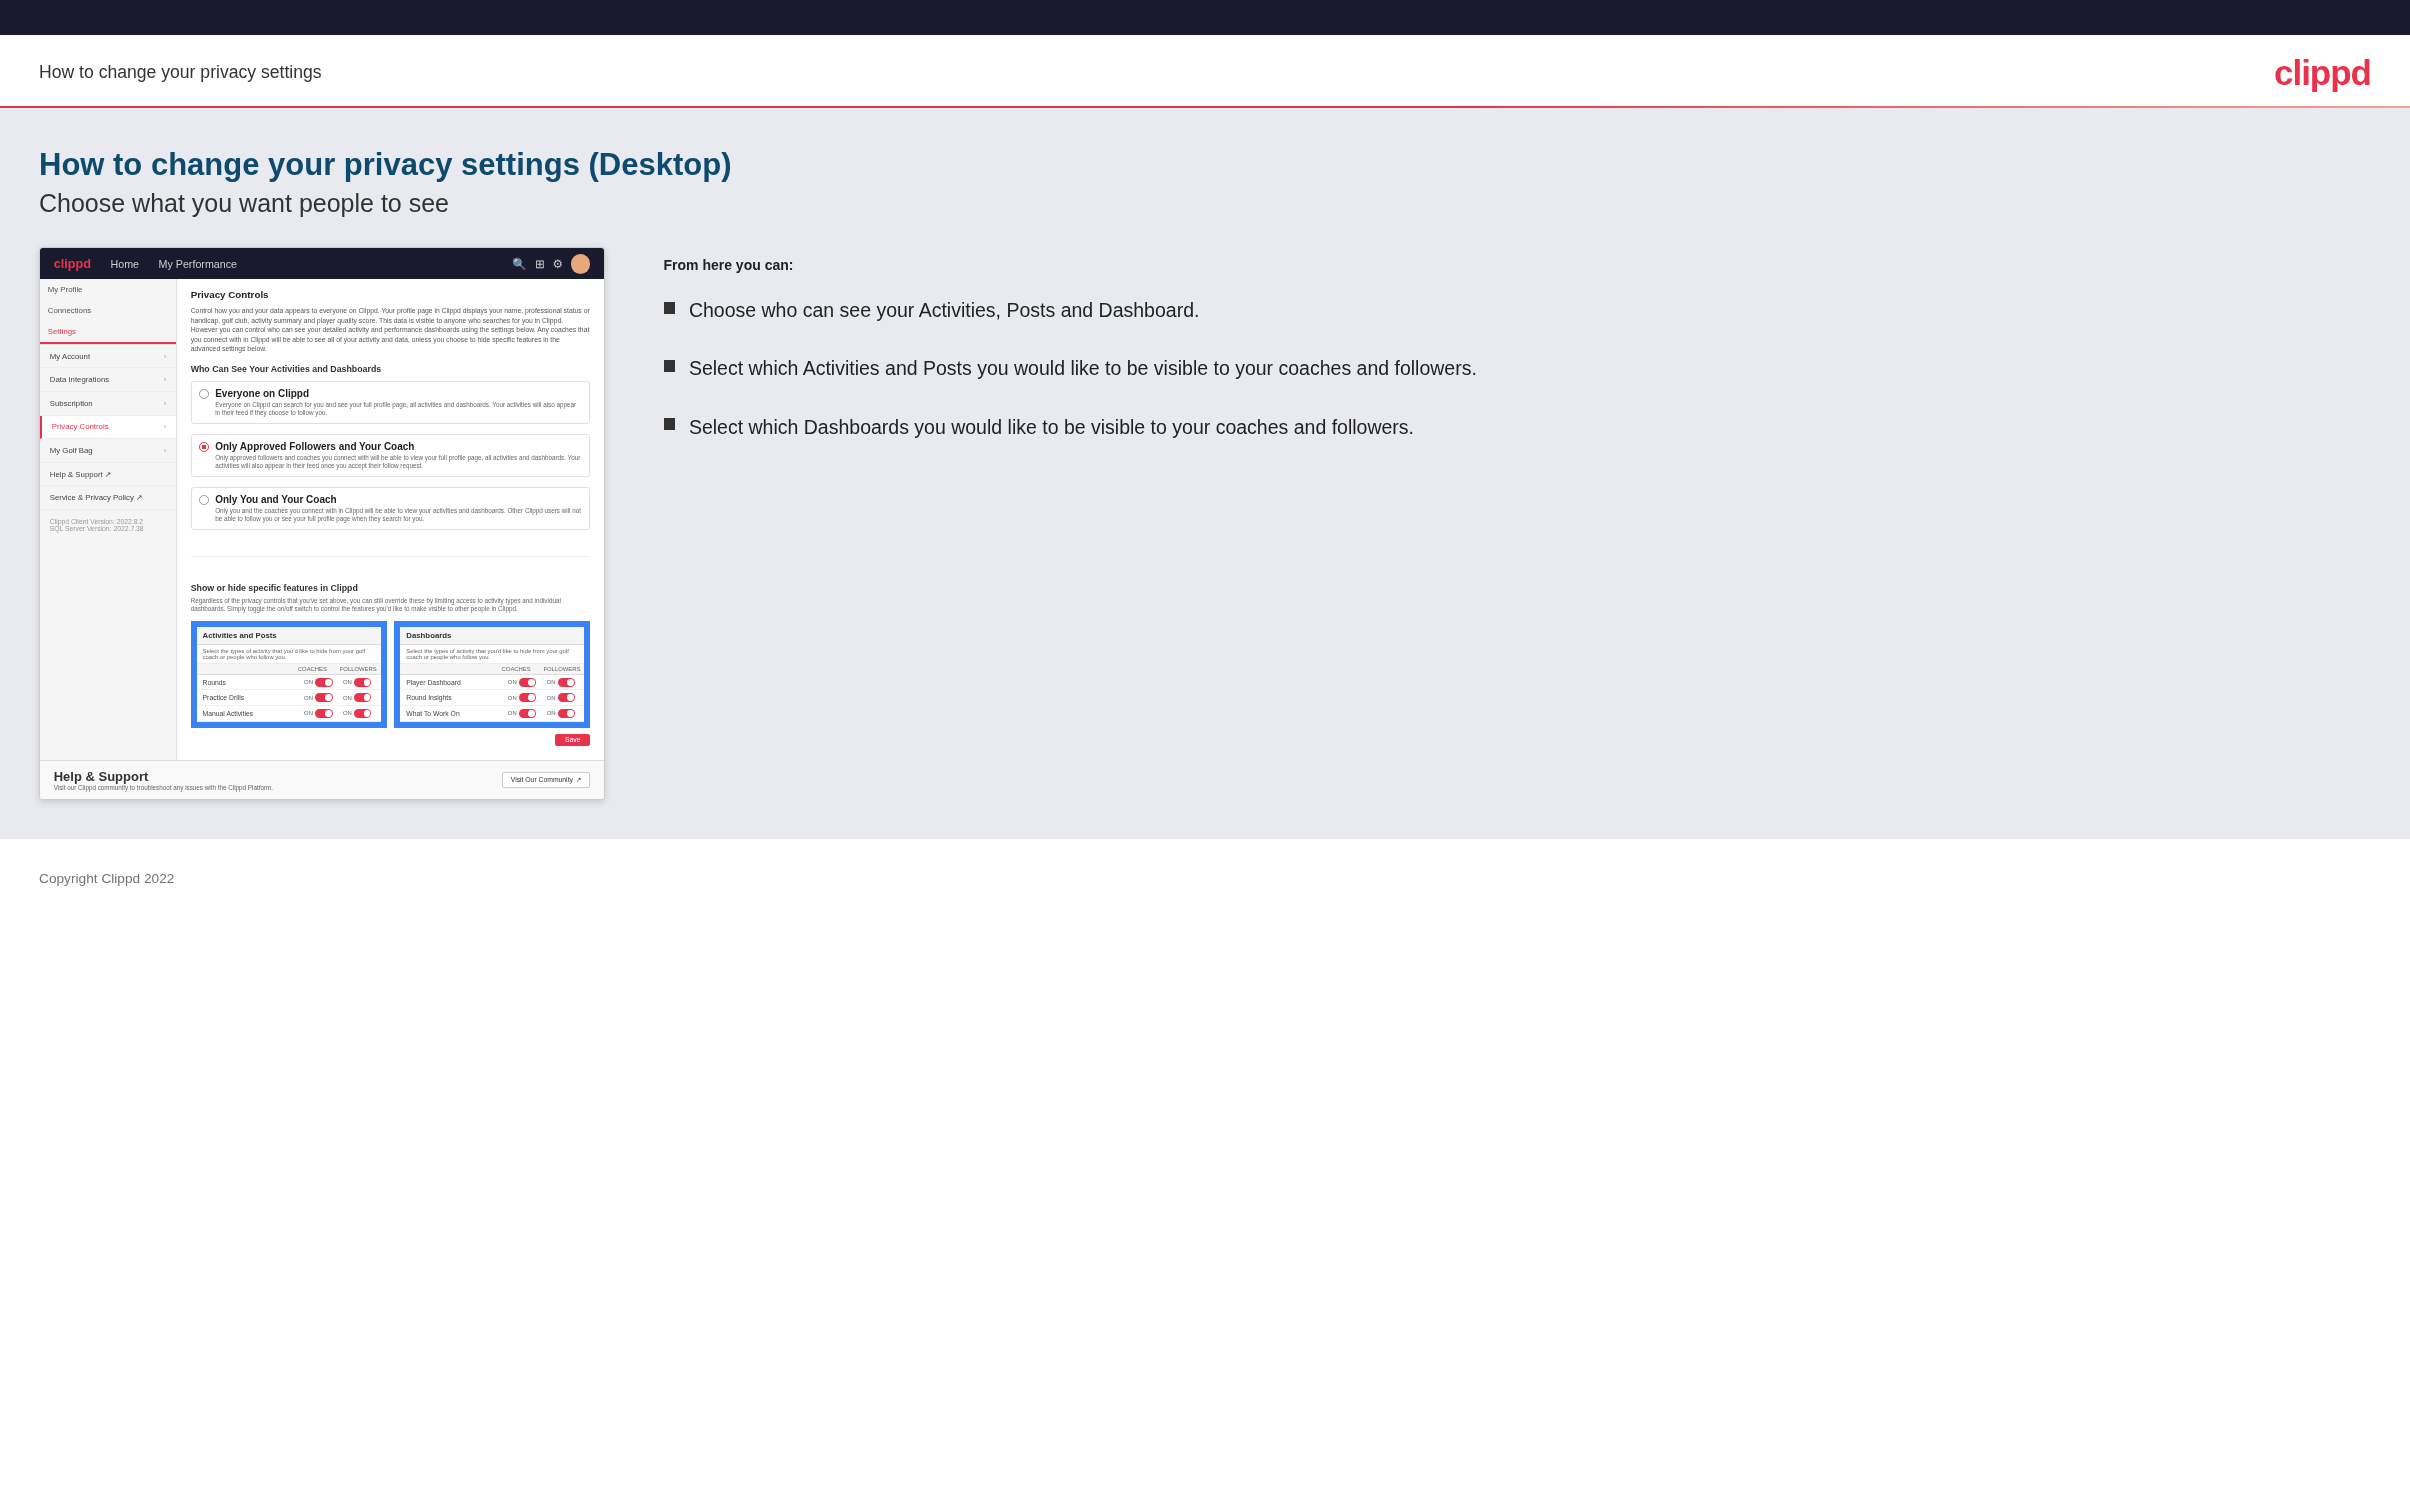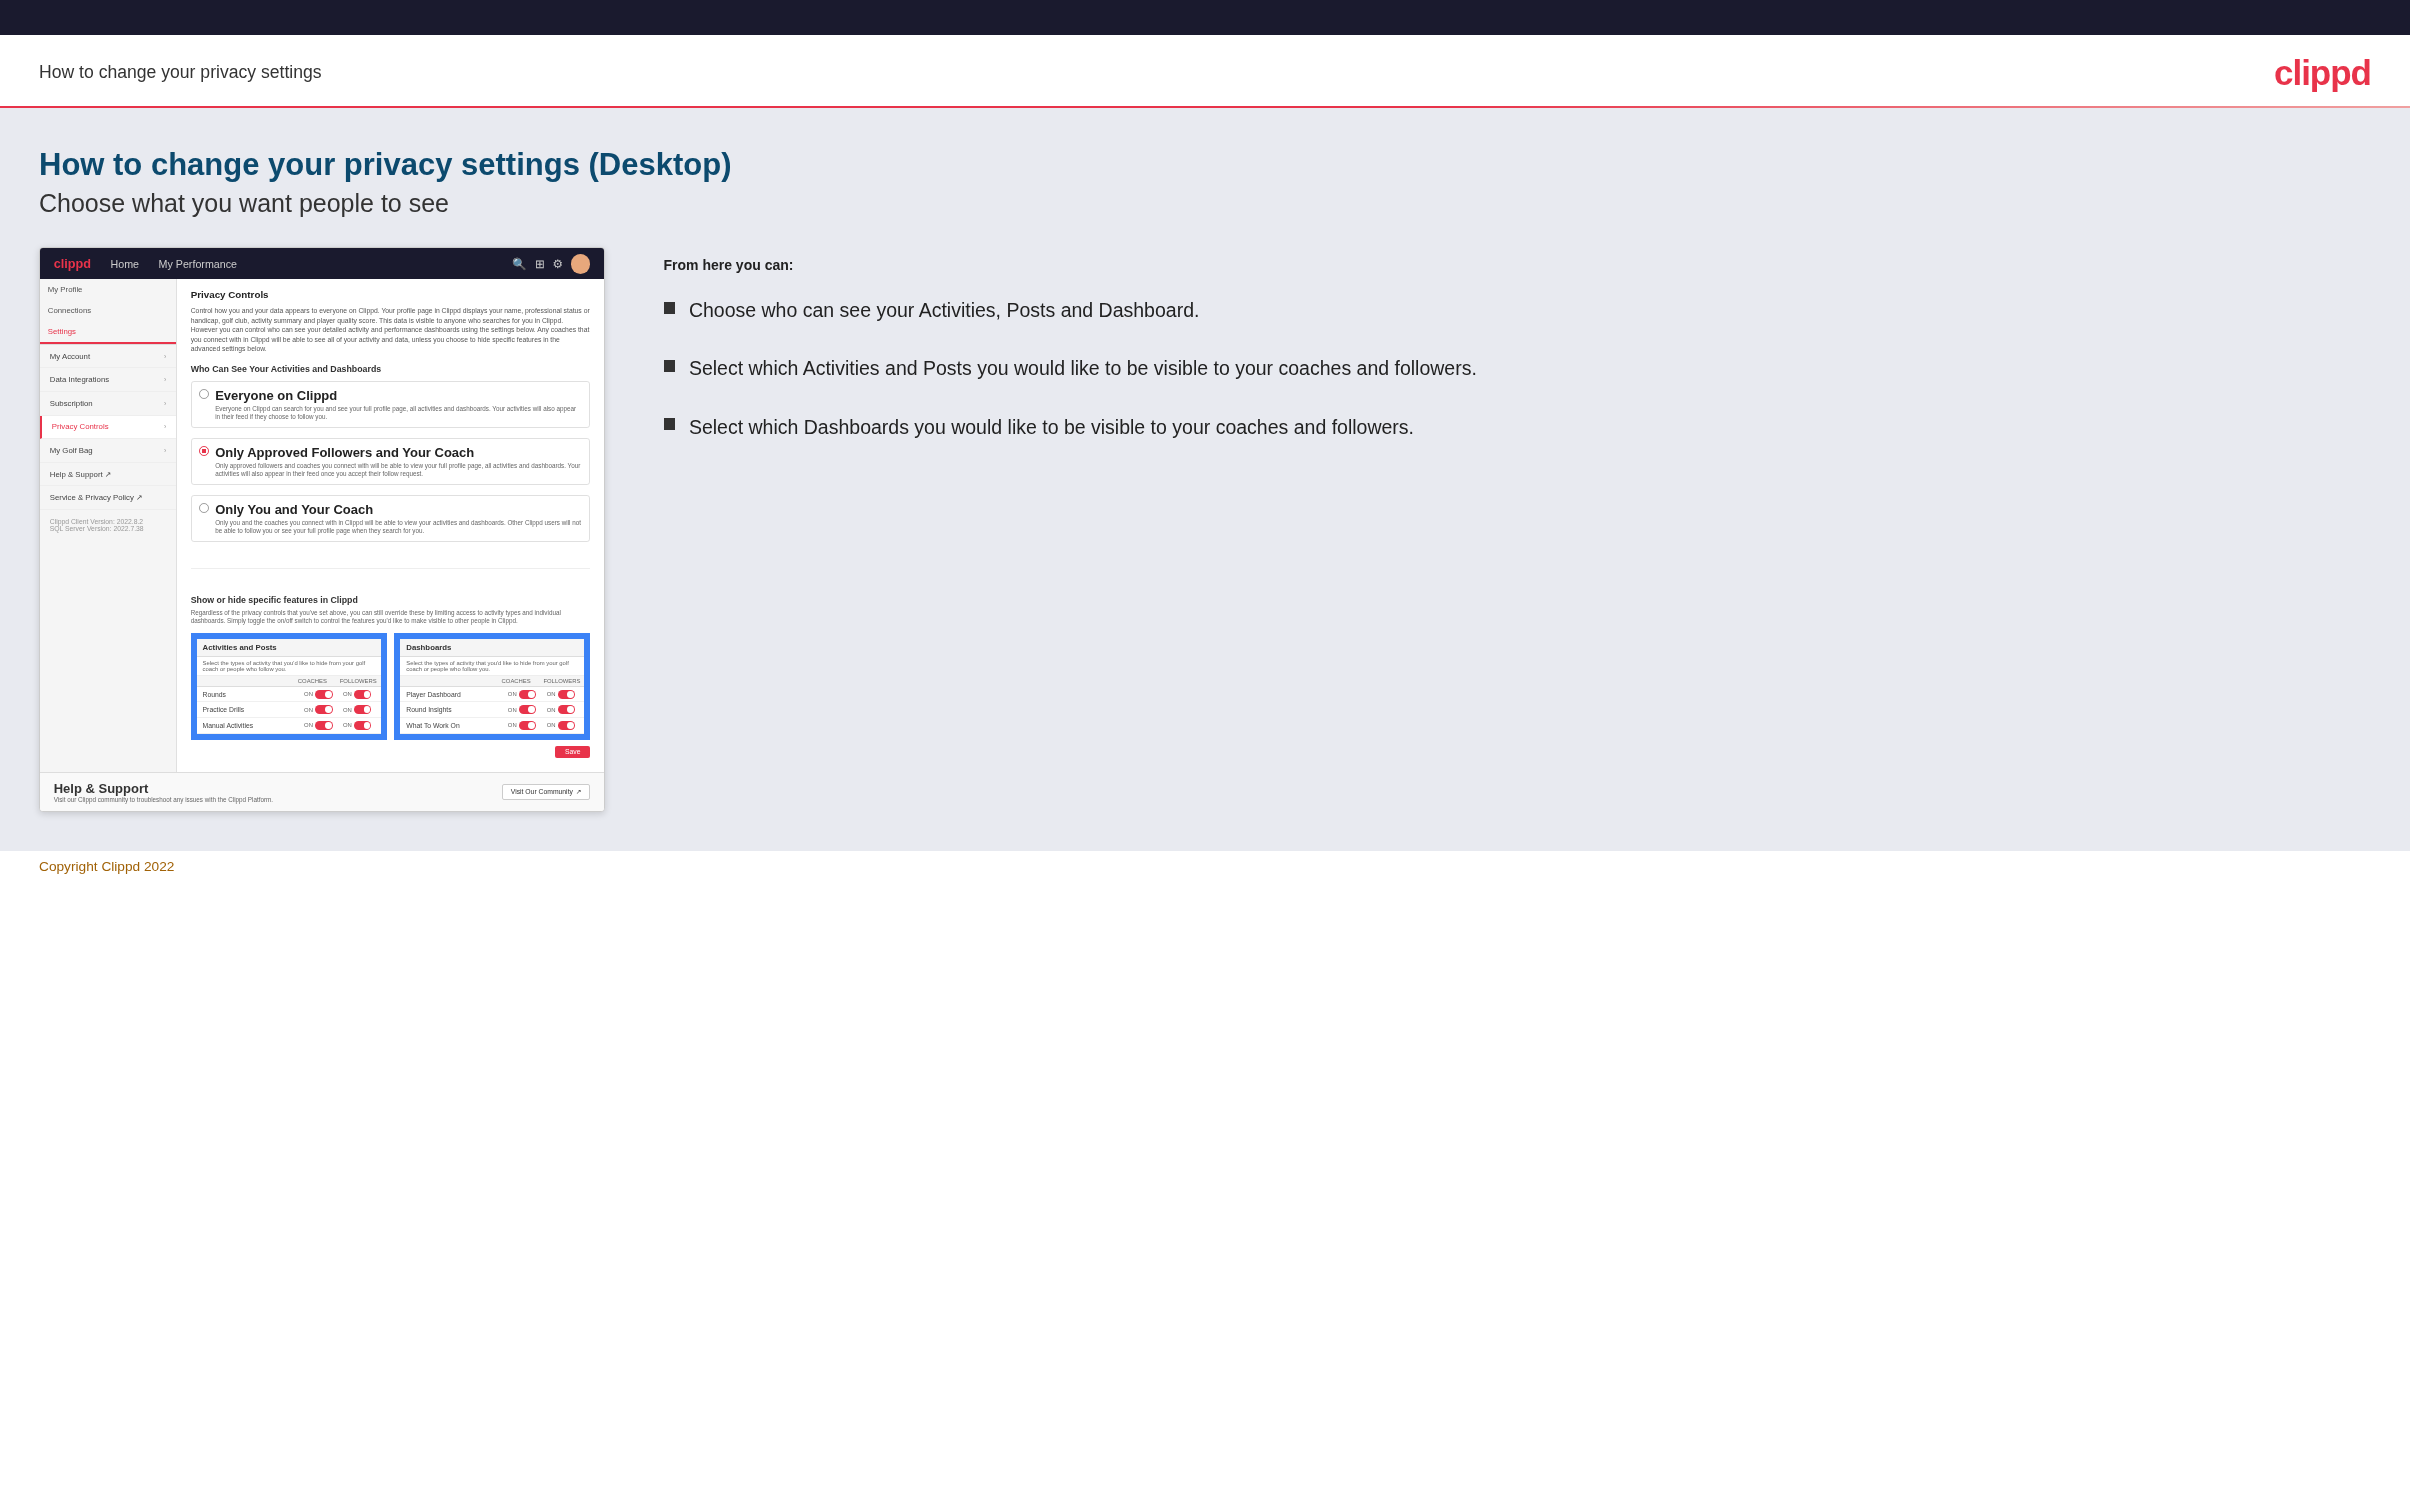--- a/index.html
+++ b/index.html
@@ -209,21 +209,21 @@
       border-radius: 50%;
       border: 1.5px solid #999;
       margin-top: 1px;
       flex-shrink: 0;
     }
     .sc-radio.selected {
       border-color: #e8334a;
       background: radial-gradient(circle, #e8334a 40%, transparent 40%);
     }
     .sc-option-title {
-      font-size: 13px;
+      font-size: 10px;
       font-weight: 600;
       color: #222;
       margin-bottom: 2px;
     }
     .sc-option-desc {
       font-size: 6.3px;
       color: #666;
       line-height: 1.3;
     }
 
@@ -409,23 +409,23 @@
       margin-top: 4.9px;
     }
 
     .bullet-text {
       font-size: 19.5px;
       color: #222;
       line-height: 1.4;
     }
 
     .footer {
-      padding: 8px 39px;
+      padding: 32px 39px;
       font-size: 13.7px;
-      color: #a16207;
+      color: #737373;
     }
   </style>
 </head>
 <body>
 
 <div class="top-bar"></div>
 
 <div class="header">
   <span class="header-title">How to change your privacy settings</span>
   <span class="logo">clippd</span>

